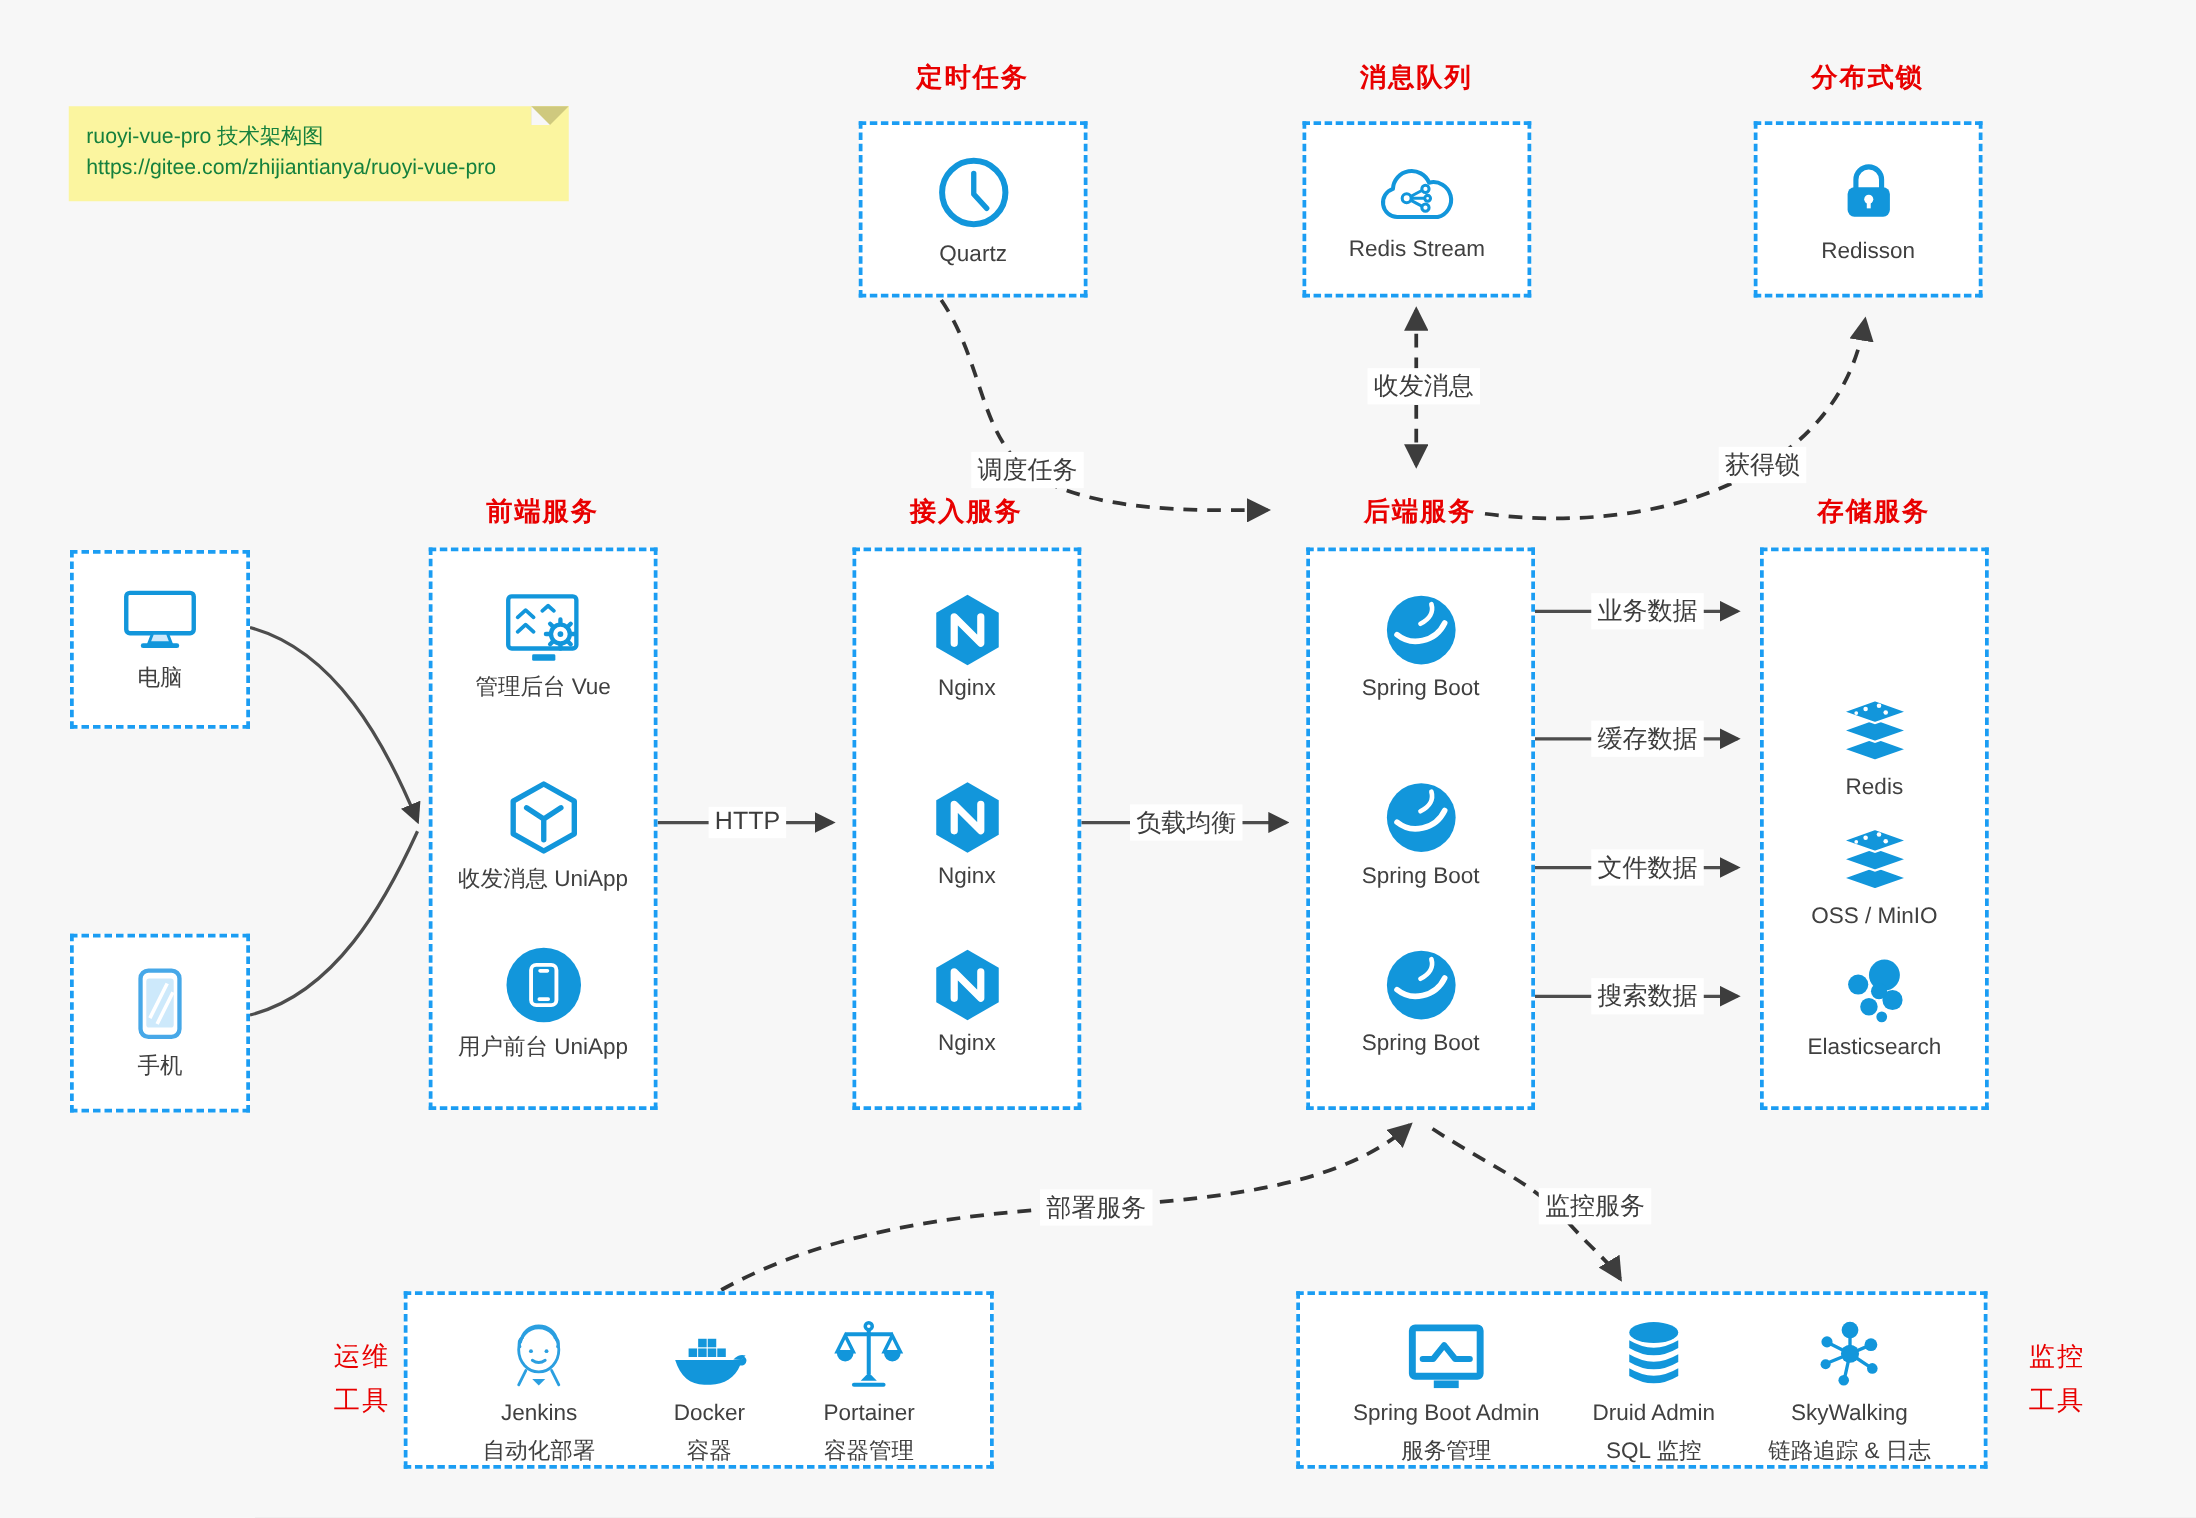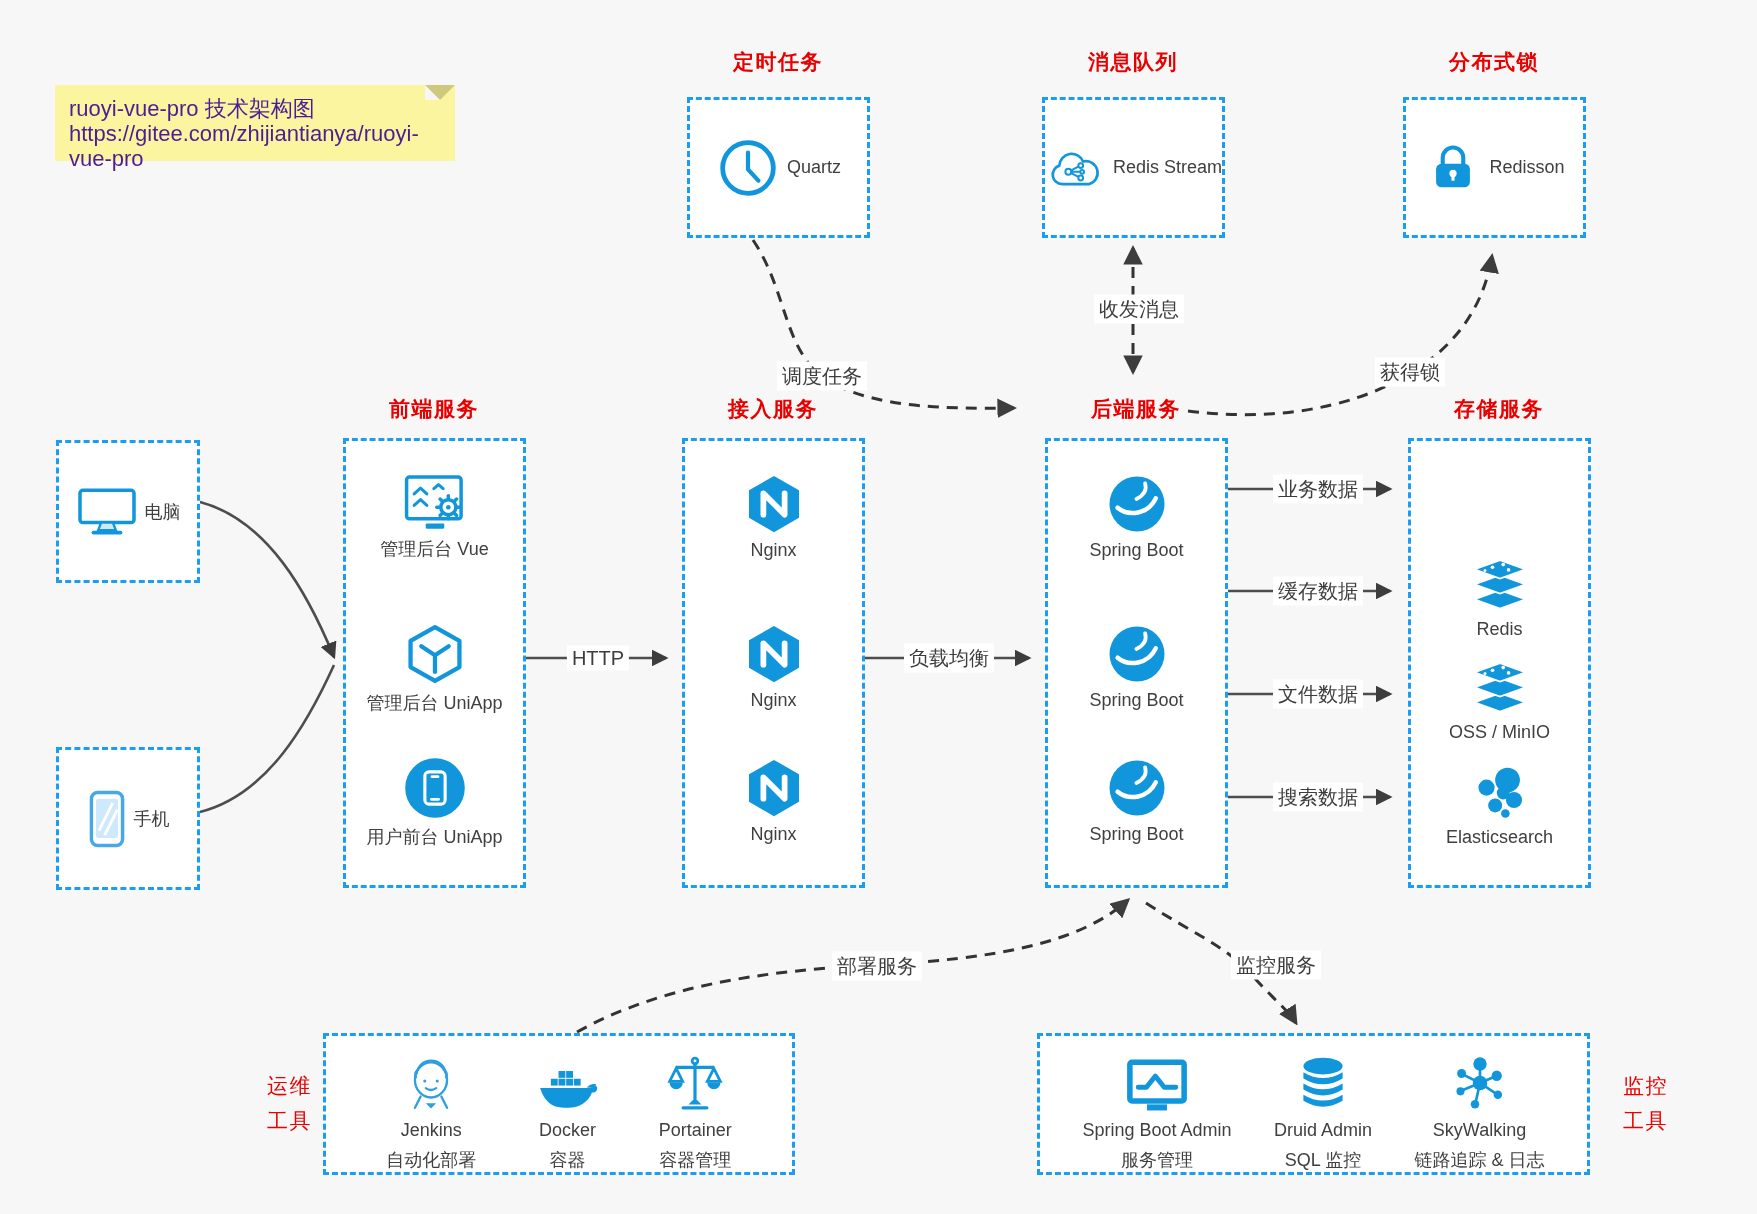--- a/index.html
+++ b/index.html
@@ -1,33 +1,33 @@
 <!DOCTYPE html>
 <html><head>
 <meta charset="utf-8">
 <style>
   html,body{margin:0;padding:0;background:#e9e9e9}
   .canvas{position:relative;width:1757px;height:1214px;background:#f7f7f7;overflow:hidden;
           font-family:"Liberation Sans","DejaVu Sans",sans-serif}
   .edges{position:absolute;left:0;top:0;pointer-events:none}
   .gbox{position:absolute;background:#fff;border:3px dashed #1b9df3;box-sizing:border-box}
-  .single{display:flex;flex-direction:row;align-items:center;justify-content:center;gap:7px}
+  .single{display:flex;flex-direction:column;align-items:center;justify-content:center;gap:7px}
   .glabel{position:absolute;transform:translateX(-50%);color:#e80000;font-size:21px;font-weight:bold;
           white-space:nowrap;letter-spacing:1.5px}
   .side-label{position:absolute;color:#e80000;font-size:21px;font-weight:normal;text-align:right;line-height:35px;letter-spacing:1.5px}
   .nm{font-size:18px;color:#404040;white-space:nowrap;text-align:center}
   .node{position:absolute;left:0;right:0;display:flex;flex-direction:column;align-items:center}
   .node .nm{margin-top:6px}
   .hbox{display:flex;flex-direction:row;align-items:flex-end;justify-content:space-evenly}
   .bitem{display:flex;flex-direction:column;align-items:center}
   .bitem .nm{margin-top:7px;line-height:23px}
   .edge-label{position:absolute;transform:translate(-50%,-50%);background:#fff;padding:1px 5px;
               font-size:20px;color:#3d3d3d;white-space:nowrap}
   .note{position:absolute;left:55px;top:85px;width:400px;height:76px;background:#fbf59f;
-        box-sizing:border-box;padding:11px 0 3px 14px;font-size:22px;color:#4c1d95;line-height:25px}
+        box-sizing:border-box;padding:11px 0 3px 14px;font-size:17px;color:#15803d;line-height:25px}
   .note-fold{position:absolute;top:0;right:0;width:0;height:0;
              border-bottom:15px solid #cfc97e;border-right:15px solid #f7f7f7;
              border-top:0 solid transparent;border-left:15px solid transparent;transform:rotate(180deg)}
 </style>
 </head>
 <body>
 
 <div class="canvas">
 
   <svg class="edges" width="1757" height="1214" viewBox="0 0 1757 1214">
@@ -131,21 +131,21 @@
         <circle cx="39.5" cy="29.5" r="2" fill="#1296db"></circle>
         <rect x="20" y="43.5" width="16" height="4.5" rx="1" fill="#1296db"></rect>
       </svg>
       <div class="nm">管理后台 Vue</div>
     </div>
     <div class="node" style="top:182px">
       <svg width="62" height="62" viewBox="0 0 52 52">
         <path d="M26 3.5 L46.5 15 v22 L26 48.5 L5.5 37 v-22 Z" fill="none" stroke="#1296db" stroke-width="3.6" stroke-linejoin="round"></path>
         <path d="M26 27 L14.5 19.5 M26 27 L37.5 19.5 M26 27 V41" fill="none" stroke="#1296db" stroke-width="3.6" stroke-linecap="round"></path>
       </svg>
-      <div class="nm">管理后台 UniApp</div>
+      <div class="nm">收发消息 UniApp</div>
     </div>
     <div class="node" style="top:316px">
       <svg width="62" height="62" viewBox="0 0 52 52">
         <circle cx="26" cy="26" r="25" fill="#1296db"></circle>
         <rect x="17.5" y="12.5" width="17" height="27" rx="3.5" fill="none" stroke="#fff" stroke-width="2.6"></rect>
         <path d="M23.5 16.5 h5 M23 35.5 h6" stroke="#fff" stroke-width="2.4" stroke-linecap="round"></path>
       </svg>
       <div class="nm">用户前台 UniApp</div>
     </div>
   </div>

